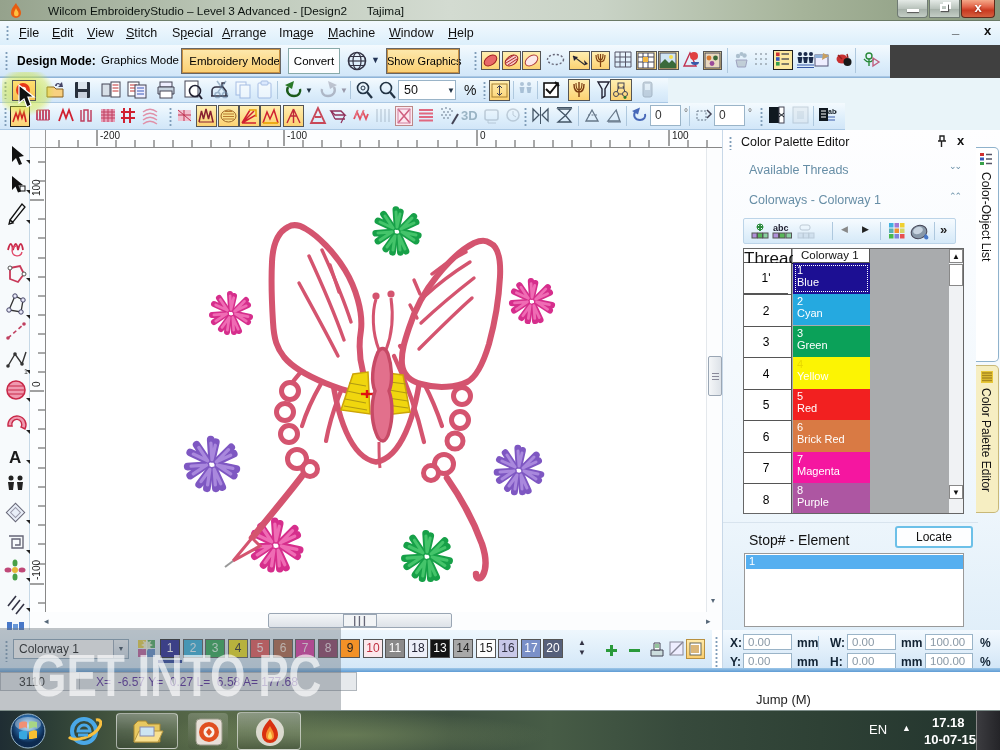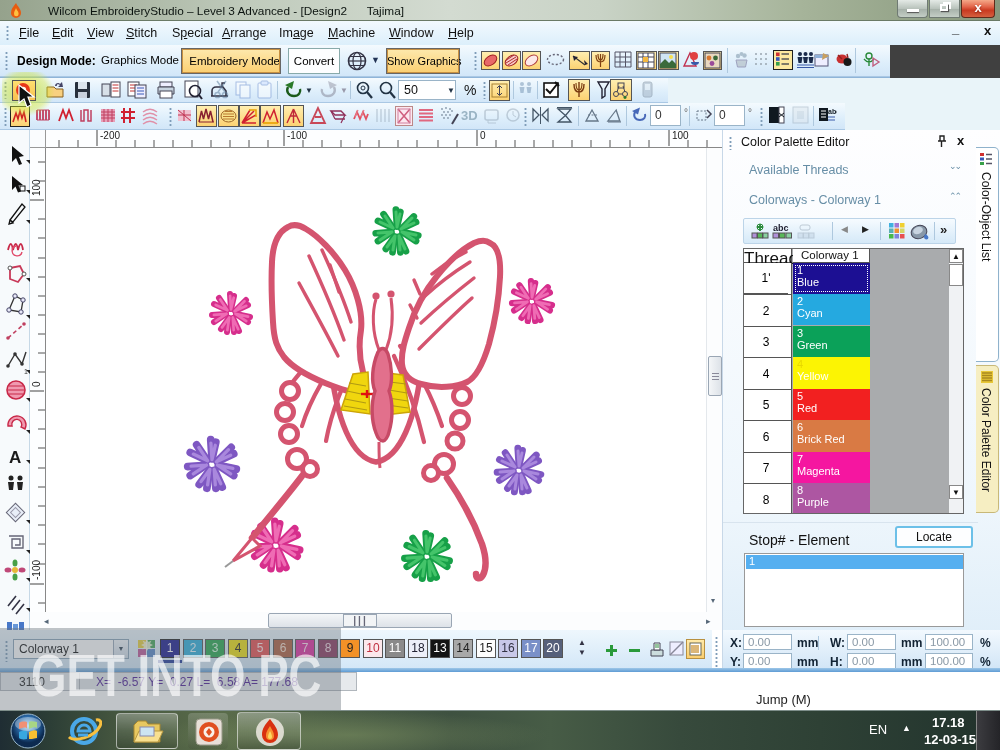--- a/index.html
+++ b/index.html
@@ -1005,21 +1005,21 @@
           <path d="M16 3 C11 9 8 12 8 19 a8 8 0 0 0 16 0 C24 12 20 9 16 3 Z" fill="#d83010"></path>
           <path d="M16 10 C13 15 12 16 12 20 a4 4 0 0 0 8 0 C20 16 18 14 16 10 Z" fill="#f89030"></path>
           <path d="M16 15 C14.5 18 14 19 14 21 a2 2 0 0 0 4 0 C18 19 17 17 16 15 Z" fill="#fcd860"></path>
         </svg>
   </div>
 
 
   <span class="ab" style="left:869px;top:11px;font-size:13px;color:#fff">EN</span>
   <span class="ab" style="left:902px;top:12px;font-size:9px;color:#fff">▲</span>
   <span class="ab" style="left:932px;top:4px;font-size:13px;color:#fff;font-weight:bold">17.18</span>
-  <span class="ab" style="left:924px;top:21px;font-size:13px;color:#fff;font-weight:bold">12-03-15</span>
+  <span class="ab" style="left:924px;top:21px;font-size:13px;color:#fff;font-weight:bold">10-07-15</span>
   <div class="ab" style="left:976px;top:0;width:24px;height:40px;background:linear-gradient(90deg,#3c3c40,#242428);border-left:1px solid #888"></div>
 </div>
 
 <div class="ab" style="left:0;top:628px;width:341px;height:82px;background:rgba(106,114,124,.42)"></div>
 <div class="ab" style="left:31px;top:641px;width:420px;height:60px;font-size:60px;font-weight:bold;color:rgba(255,255,255,.65);transform:scaleX(.76);transform-origin:0 0;white-space:nowrap;letter-spacing:0px">GET INTO PC</div>
 
 <div class="ab" style="left:2px;top:72px;width:52px;height:44px;background:radial-gradient(ellipse at 45% 45%,rgba(205,228,50,.8),rgba(205,228,50,.4) 55%,transparent 72%);z-index:9"></div>
 <svg class="ab" style="left:16px;top:84px;z-index:12" width="20" height="26" viewBox="0 0 20 26">
       <path d="M3 1 L3 19 L8 15 L11 23 L15 21 L12 13 L18 13 Z" fill="#111" stroke="#fff" stroke-width="1.2"></path>
     </svg>

